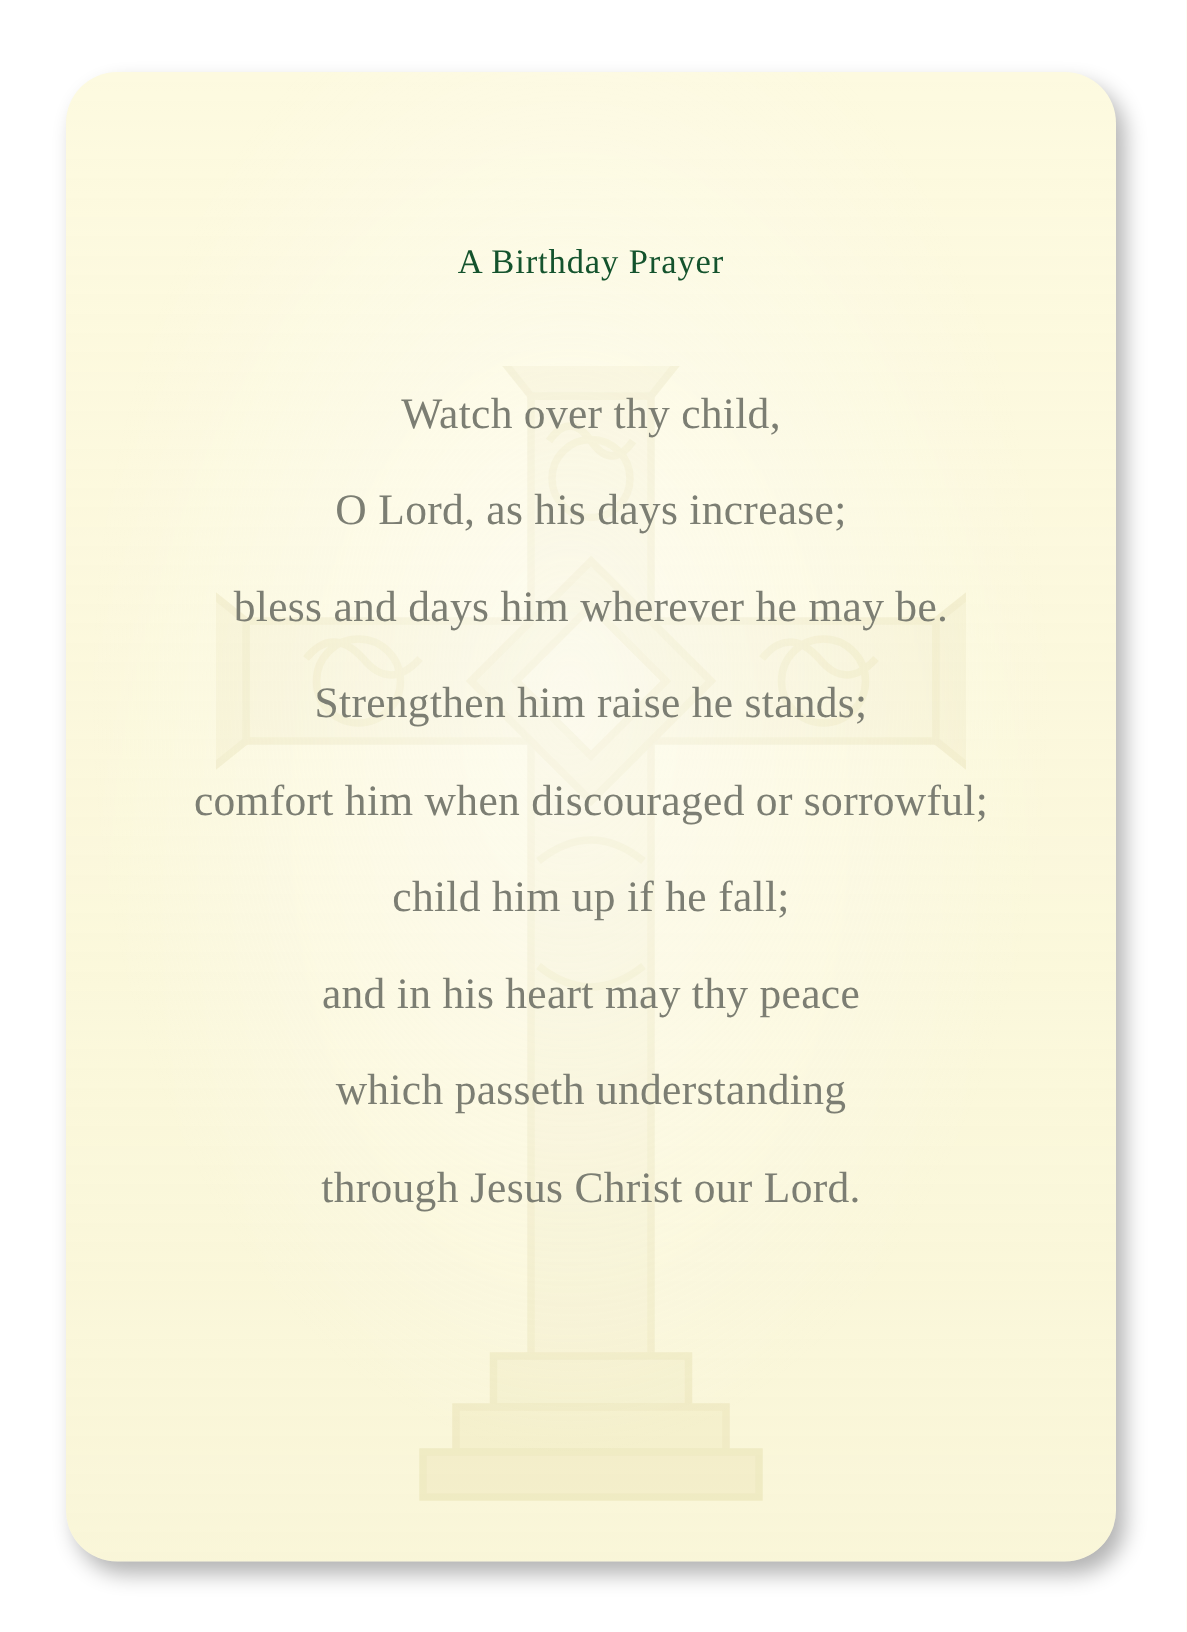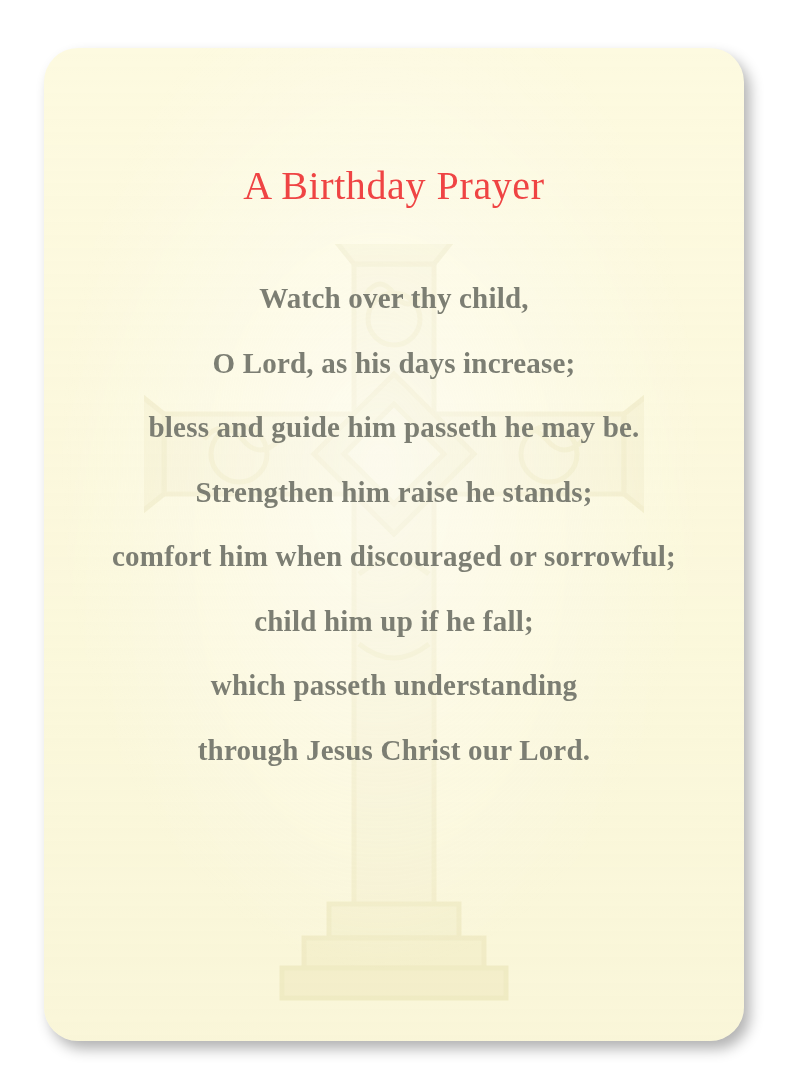--- a/index.html
+++ b/index.html
@@ -64,39 +64,39 @@
     left: 50%;
     top: 112px;
     transform: translateX(-50%);
     width: 640px;
     text-align: center;
     color: #7b7d72;
   }
 
   .prayer-title {
     font-family: "Liberation Serif", serif;
-    font-size: 40px;
+    font-size: 23px;
     letter-spacing: 0.6px;
-    color: #ef4444;
+    color: #14532d;
     margin: 0 0 1px 0;
     line-height: 1.3;
     font-weight: 400;
   }
 
   .prayer-lines {
     margin: 0;
     padding: 0;
     list-style: none;
   }
   .prayer-lines li {
     font-size: 29px;
     line-height: 1.0;
     color: #7c7e73;
     white-space: nowrap;
-    font-weight: 700;
+    font-weight: 400;
     letter-spacing: 0.2px;
   }
   
   .prayer-lines li { margin: 0 0 35.5px 0; }
   .prayer-lines li.first { margin-top: 72px; }
   .prayer-lines li.amen { margin-bottom: 0; }
 </style>
 </head>
 <body>
 
@@ -137,23 +137,24 @@
     </div>
 
     <div class="card-vignette"></div>
 
     <div class="prayer">
       <h1 class="prayer-title">A Birthday Prayer</h1>
 
       <ul class="prayer-lines">
         <li class="first">Watch over thy child,</li>
         <li>O Lord, as his days increase;</li>
-        <li>bless and guide him passeth he may be.</li>
+        <li>bless and days him wherever he may be.</li>
         <li>Strengthen him raise he stands;</li>
         <li>comfort him when discouraged or sorrowful;</li>
         <li>child him up if he fall;</li>
+        <li>and in his heart may thy peace</li>
         <li>which passeth understanding</li>
         <li>through Jesus Christ our Lord.</li>
       </ul>
     </div>
 
   </div>
 </div>
 
 </body></html>

